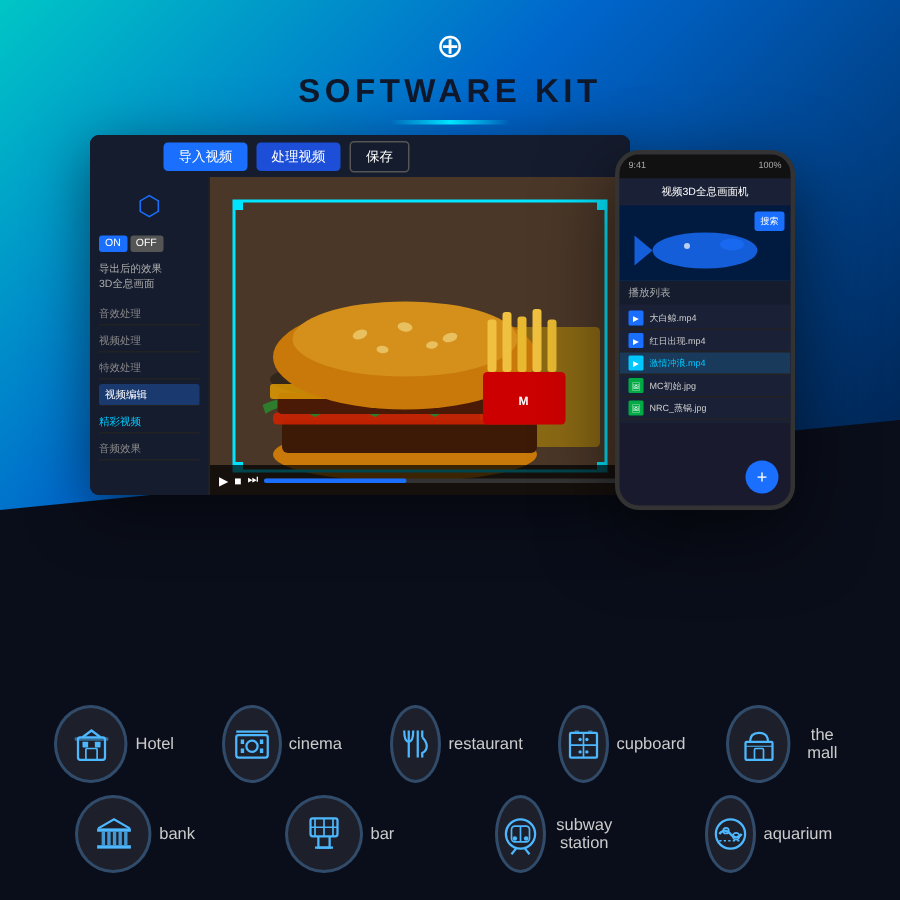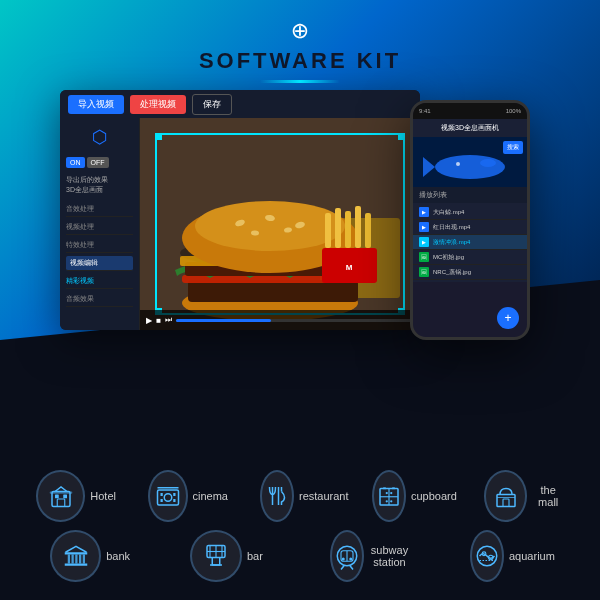--- a/index.html
+++ b/index.html
@@ -87,22 +87,22 @@
       align-items: center;
       padding: 0 8px;
       gap: 6px;
     }
     .toolbar-btn {
       padding: 3px 10px;
       border-radius: 3px;
       font-size: 9px;
       color: #fff;
     }
-    .toolbar-btn.blue { background: #1a6fff; }
-    .toolbar-btn.active { background: #ef4444; }
+    .toolbar-btn.blue { background: #1a6fff; margin-left: 41px; }
+    .toolbar-btn.active { background: #1d4ed8; }
     .toolbar-btn.outline { background: transparent; border: 1px solid #555; }
 
     .desktop-body {
       display: flex;
       height: calc(100% - 28px);
     }
 
     .desktop-sidebar {
       width: 80px;
       background: #151c2e;

